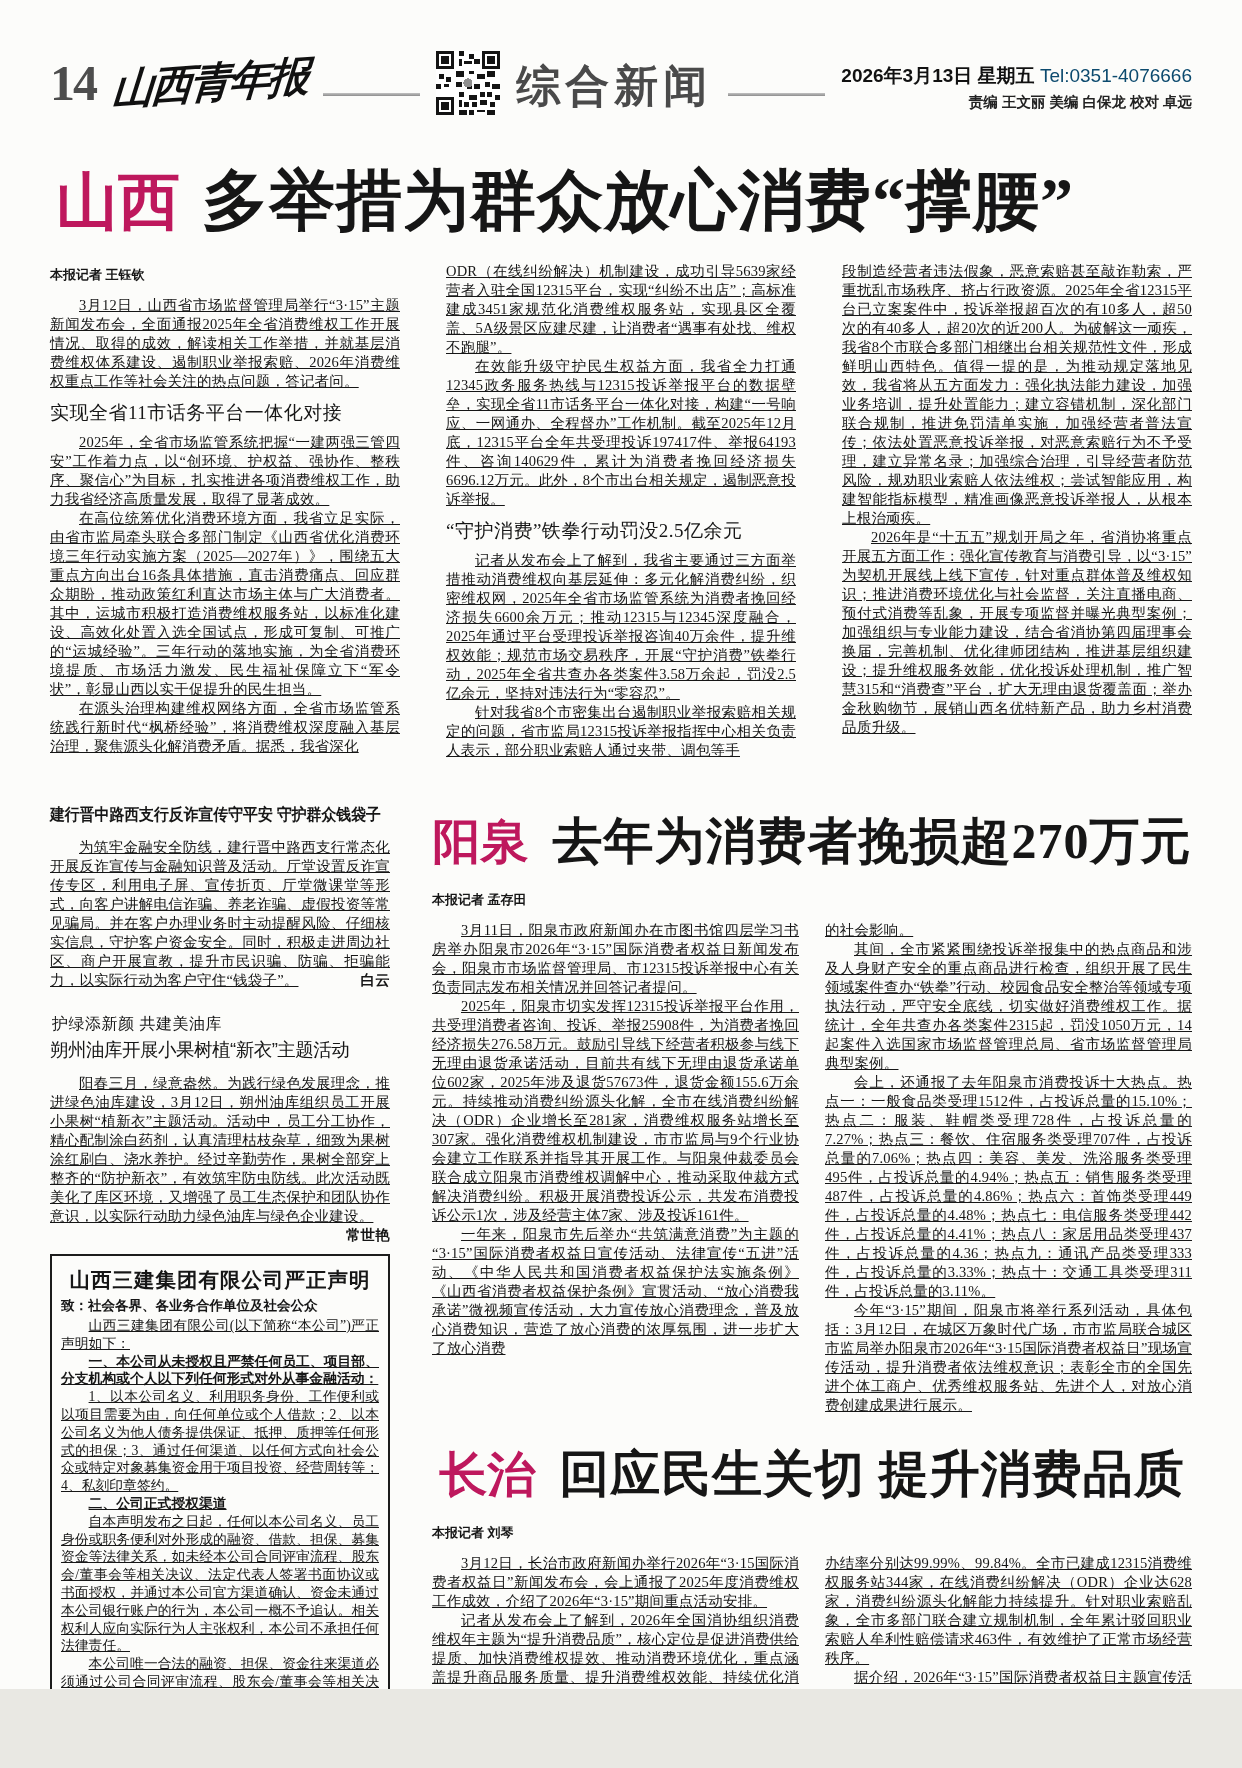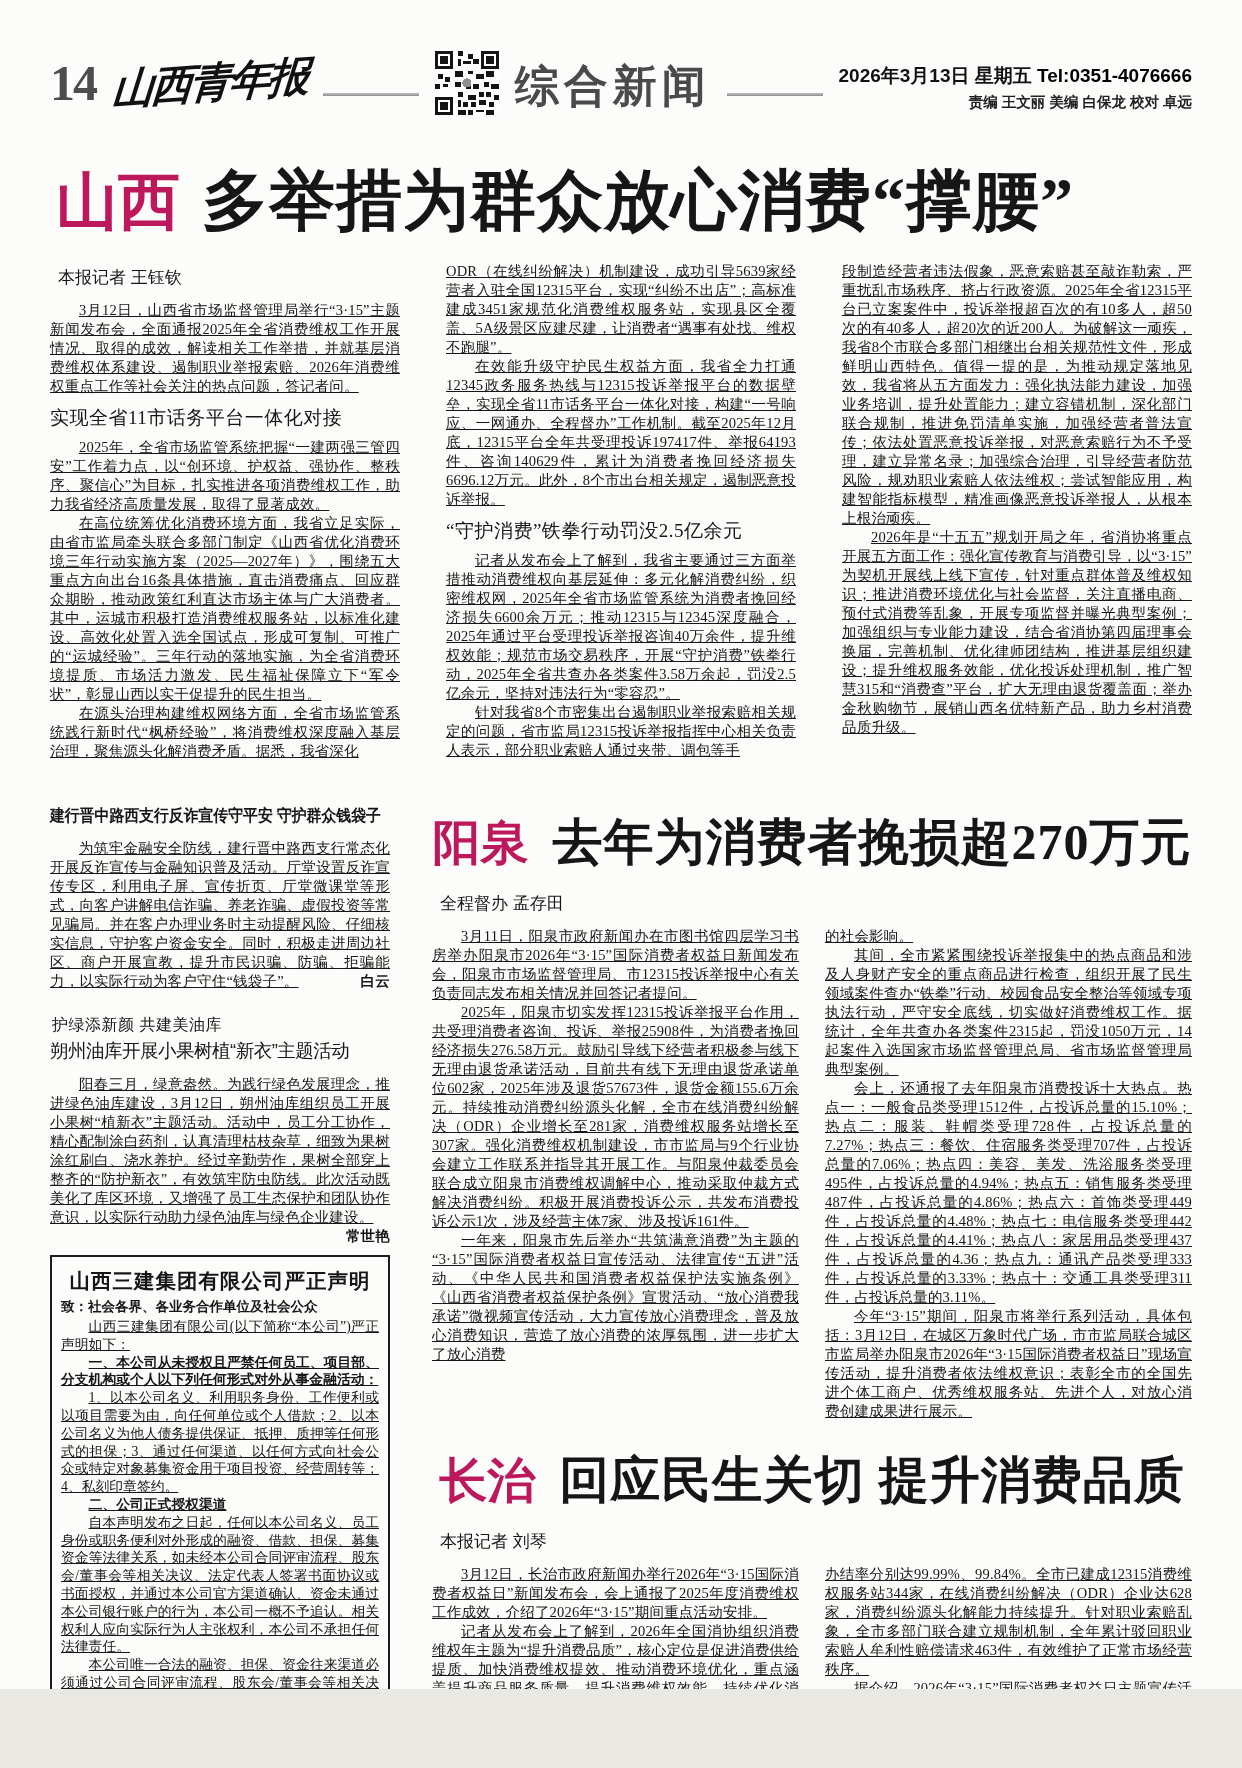--- a/index.html
+++ b/index.html
@@ -13,32 +13,32 @@
   .masthead{ display:flex; align-items:center; gap:16px; height:86px; }
   .pageno{ font-size:50px; font-weight:bold; color:#4d4d4d; line-height:1; letter-spacing:-2px; }
   .paper-logo{ font-size:42px; font-weight:bold; font-style:italic; color:#111;
     display:inline-block; transform:rotate(-4deg) skewX(-8deg); letter-spacing:-3px; white-space:nowrap; }
   .mast-rule{ flex:1; height:3px; background:linear-gradient(to bottom,#c2c2c2,#8d8d8d); align-self:center; margin-top:22px; }
   .qr{ flex:0 0 auto; margin-top:4px; }
   .section-name{ font-size:44px; font-weight:bold; color:#4a4a4a; letter-spacing:5px; white-space:nowrap; margin-top:6px; }
   .mast-right{ text-align:right; line-height:1.55; white-space:nowrap; margin-top:10px; }
   .mast-date{ font-size:19px; font-weight:bold; color:#111;
     font-family:"Liberation Sans", sans-serif; }
-  .mast-tel{ color:#000000; font-weight:bold; }
+  .mast-tel{ color:#0c4a6e; font-weight:normal; }
   .mast-staff{ font-size:14.5px; font-weight:bold; color:#222; font-family:"Liberation Sans", sans-serif; }
   
   .lead-head{ margin:30px 0 6px 6px; white-space:nowrap; }
   .kicker{ color:#be185d; font-weight:bold; }
   .lead-head .kicker{ font-size:62px; margin-right:22px; }
   .lead-head .t{ font-size:66px; font-weight:bold; letter-spacing:1px; }
   
   p.b{ font-size:14.5px; line-height:19px; text-align:justify; text-indent:2em; letter-spacing:.2px;text-decoration:underline; }
   p.cont{ text-indent:0; }
-  .byline{ font-family:"Liberation Sans", sans-serif; font-weight:normal; font-size:17px;
-    margin:4px 0 12px 8px; }
+  .byline{ font-family:"Liberation Sans", sans-serif; font-weight:bold; font-size:13px;
+    margin:4px 0 12px 0; }
   h3.sub{ font-size:19px; font-weight:normal; margin:9px 0 7px 0; letter-spacing:.5px; }
   .cols3{ display:grid; grid-template-columns:1fr 1fr 1fr; column-gap:46px; margin-top:16px; }
   
   .lower{ display:grid; grid-template-columns:340px 1fr; column-gap:42px; margin-top:30px; }
   
   .bank-title{ font-family:"Liberation Sans", sans-serif; font-weight:bold; font-size:16.5px;
     white-space:nowrap; width:378px; transform:scaleX(.9); transform-origin:0 50%;
     margin:14px 0 12px 0; }
   .depot-title1{ font-family:"Liberation Sans", sans-serif; font-weight:normal; font-size:16px;
     margin:24px 0 2px 2px; letter-spacing:.5px; }
@@ -153,21 +153,21 @@
       </aside>
 
     </div>
 
     <div>
 
       <article>
         <h1 class="sub-head">
           <span class="kicker">阳泉</span><span class="t">去年为消费者挽损超270万元</span>
         </h1>
-        <p class="byline">全程督办 孟存田</p>
+        <p class="byline">本报记者 孟存田</p>
         <div class="cols2">
           <div>
             <p class="b">3月11日，阳泉市政府新闻办在市图书馆四层学习书房举办阳泉市2026年“3·15”国际消费者权益日新闻发布会，阳泉市市场监督管理局、市12315投诉举报中心有关负责同志发布相关情况并回答记者提问。</p>
             <p class="b">2025年，阳泉市切实发挥12315投诉举报平台作用，共受理消费者咨询、投诉、举报25908件，为消费者挽回经济损失276.58万元。鼓励引导线下经营者积极参与线下无理由退货承诺活动，目前共有线下无理由退货承诺单位602家，2025年涉及退货57673件，退货金额155.6万余元。持续推动消费纠纷源头化解，全市在线消费纠纷解决（ODR）企业增长至281家，消费维权服务站增长至307家。强化消费维权机制建设，市市监局与9个行业协会建立工作联系并指导其开展工作。与阳泉仲裁委员会联合成立阳泉市消费维权调解中心，推动采取仲裁方式解决消费纠纷。积极开展消费投诉公示，共发布消费投诉公示1次，涉及经营主体7家、涉及投诉161件。</p>
             <p class="b">一年来，阳泉市先后举办“共筑满意消费”为主题的“3·15”国际消费者权益日宣传活动、法律宣传“五进”活动、《中华人民共和国消费者权益保护法实施条例》《山西省消费者权益保护条例》宣贯活动、“放心消费我承诺”微视频宣传活动，大力宣传放心消费理念，普及放心消费知识，营造了放心消费的浓厚氛围，进一步扩大了放心消费</p>
           </div>
           <div>
             <p class="b cont">的社会影响。</p>
             <p class="b">其间，全市紧紧围绕投诉举报集中的热点商品和涉及人身财产安全的重点商品进行检查，组织开展了民生领域案件查办“铁拳”行动、校园食品安全整治等领域专项执法行动，严守安全底线，切实做好消费维权工作。据统计，全年共查办各类案件2315起，罚没1050万元，14起案件入选国家市场监督管理总局、省市场监督管理局典型案例。</p>
             <p class="b">会上，还通报了去年阳泉市消费投诉十大热点。热点一：一般食品类受理1512件，占投诉总量的15.10%；热点二：服装、鞋帽类受理728件，占投诉总量的7.27%；热点三：餐饮、住宿服务类受理707件，占投诉总量的7.06%；热点四：美容、美发、洗浴服务类受理495件，占投诉总量的4.94%；热点五：销售服务类受理487件，占投诉总量的4.86%；热点六：首饰类受理449件，占投诉总量的4.48%；热点七：电信服务类受理442件，占投诉总量的4.41%；热点八：家居用品类受理437件，占投诉总量的4.36；热点九：通讯产品类受理333件，占投诉总量的3.33%；热点十：交通工具类受理311件，占投诉总量的3.11%。</p>

